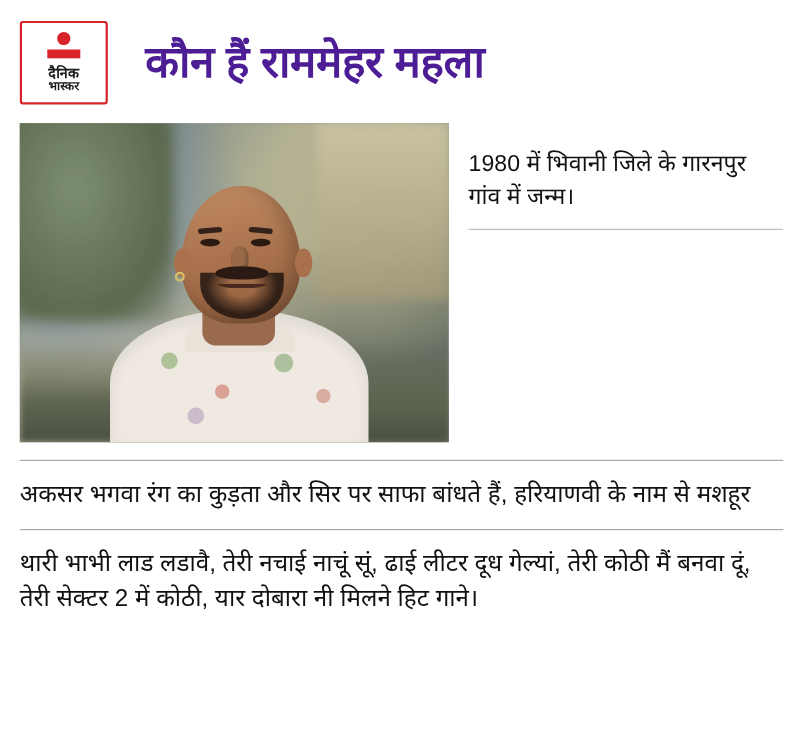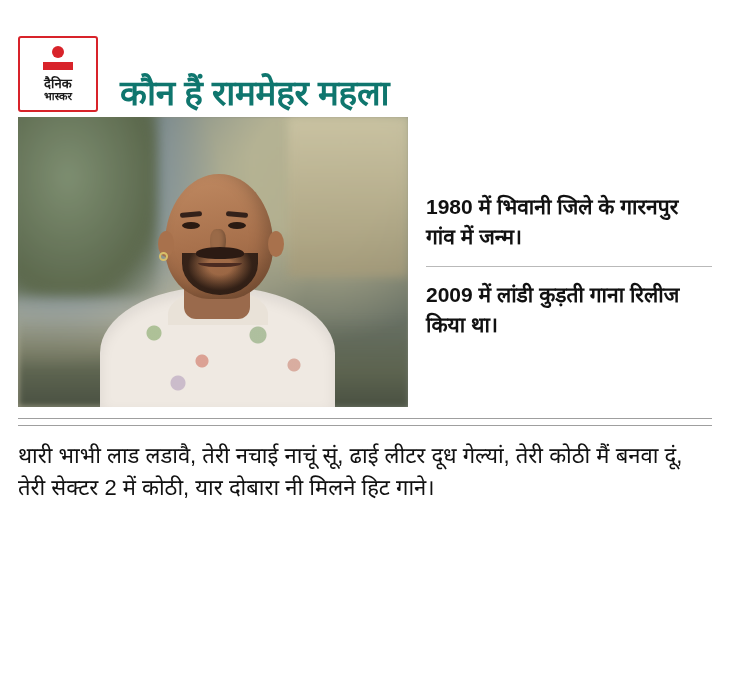--- a/index.html
+++ b/index.html
@@ -19,23 +19,24 @@
     width: 730px;
     height: 680px;
     position: relative;
     background: #ffffff;
     padding: 0 18px;
   }
 
   
   .header {
     display: flex;
-    align-items: flex-end;
+    align-items: center;
     height: 112px;
     padding-top: 2px;
+    gap: 12px;
   }
   .logo {
     width: 80px;
     height: 76px;
     border: 2px solid #d8232a;
     border-radius: 3px;
     display: flex;
     flex-direction: column;
     align-items: center;
     justify-content: center;
@@ -75,35 +76,34 @@
     letter-spacing: 0.2px;
   }
   .logo-text-sub {
     font-size: 11px;
     font-weight: bold;
     line-height: 1.1;
     color: #1a1a1a;
     text-align: center;
   }
   .headline {
-    font-size: 35px;
+    font-size: 40px;
     font-weight: bold;
     line-height: 1.1;
-    color: #0f766e;
+    color: #4c1d95;
     letter-spacing: -0.3px;
     white-space: nowrap;
   }
 
   
   .top-section {
     display: flex;
-    align-items: center;
+    align-items: flex-start;
     gap: 18px;
     height: 300px;
-    font-weight: bold;
   }
   .photo {
     width: 390px;
     height: 290px;
     flex: 0 0 auto;
     position: relative;
     overflow: hidden;
     background: #8a8d7e;
   }
   
@@ -350,23 +350,23 @@
         <div class="eye-r"></div>
         <div class="nose"></div>
         <div class="beard"></div>
         <div class="mustache"></div>
         <div class="mouth"></div>
       </div>
     </div>
 
     <div class="facts">
       <div class="fact">1980 में भिवानी जिले के गारनपुर गांव में जन्म।</div>
-      <div class="fact last">2009 में लांडी कुड़ती गाना रिलीज किया था।</div>
     </div>
 
   </div>
 
   <div class="rule"></div>
+  <div class="para tight">अकसर भगवा रंग का कुड़ता और सिर पर साफा बांधते हैं, हरियाणवी के नाम से मशहूर</div>
 
   <div class="rule"></div>
   <div class="para">थारी भाभी लाड लडावै, तेरी नचाई नाचूं सूं, ढाई लीटर दूध गेल्यां, तेरी कोठी मैं बनवा दूं, तेरी सेक्टर 2 में कोठी, यार दोबारा नी मिलने हिट गाने।</div>
 
 </div>
 
 </body></html>

